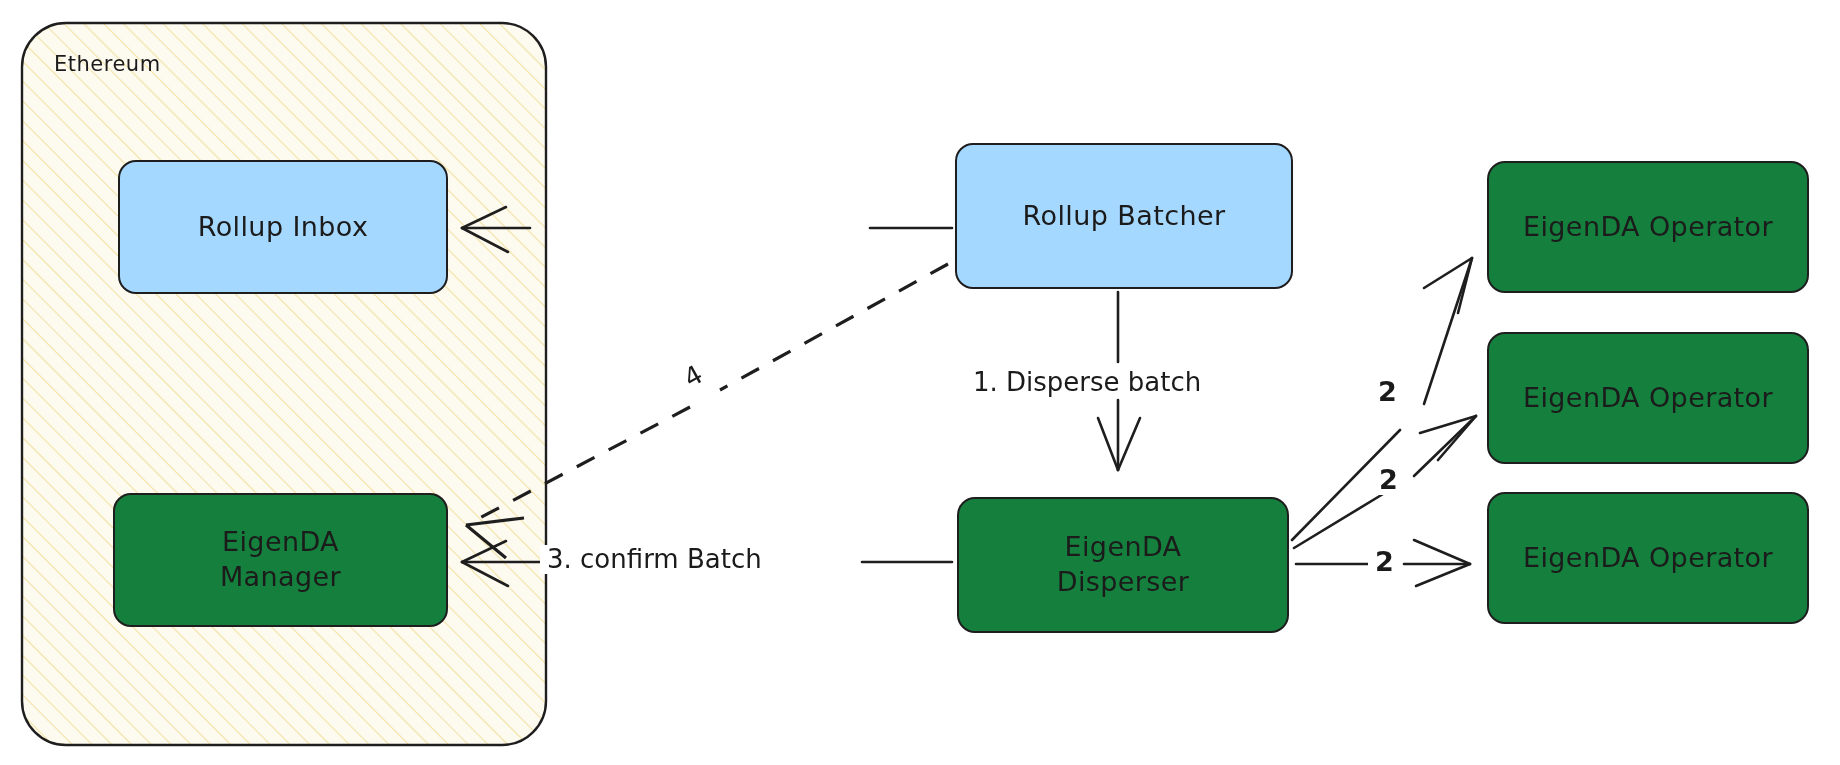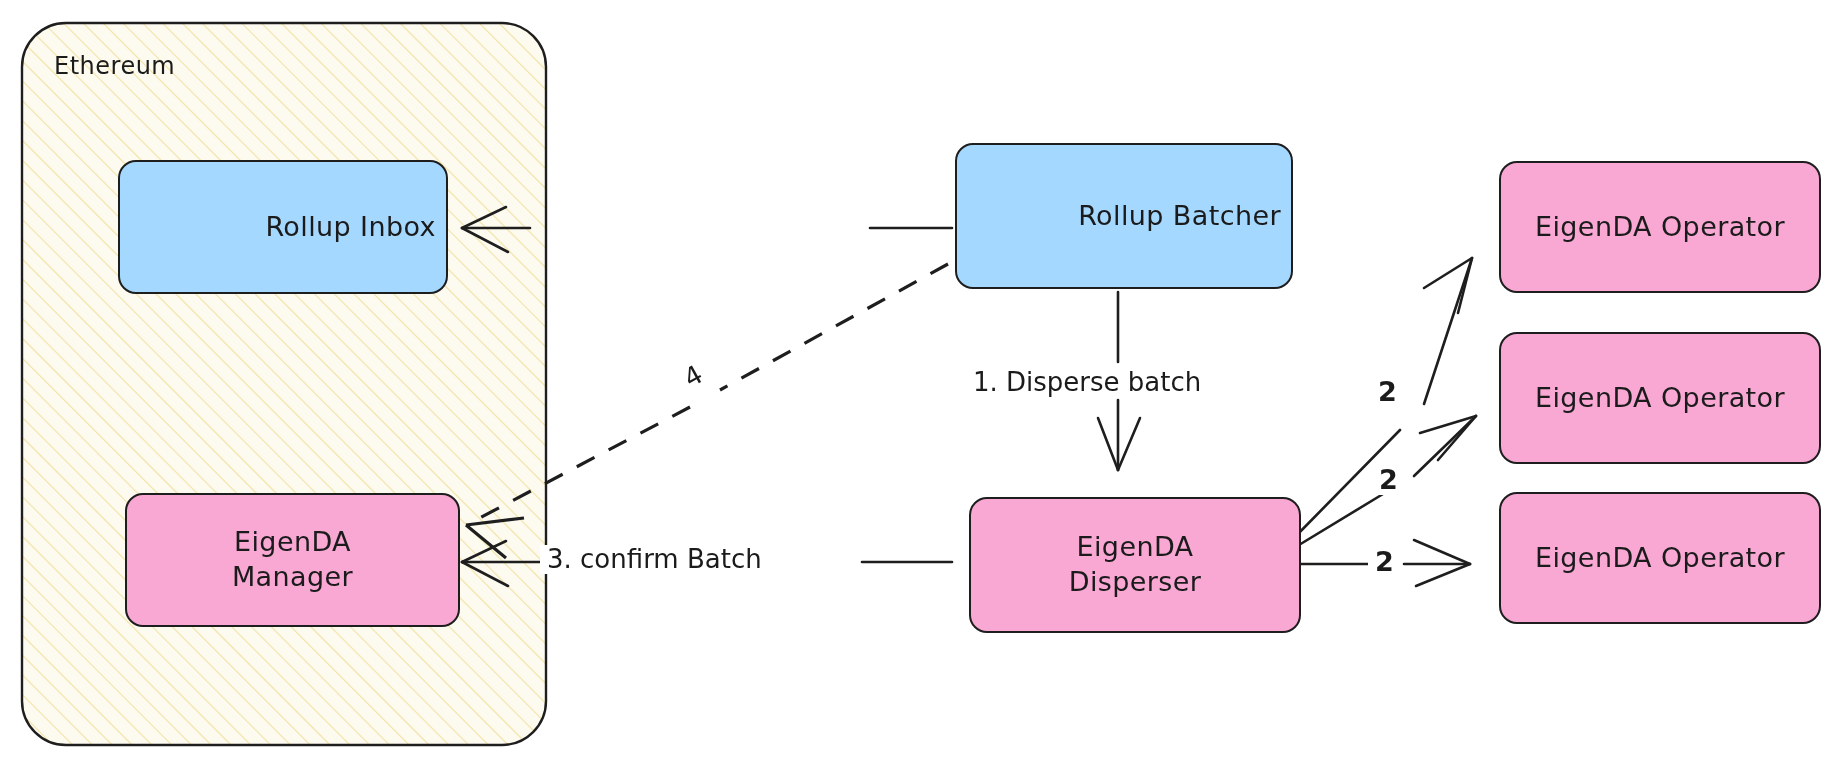--- a/index.html
+++ b/index.html
@@ -22,40 +22,40 @@
     align-items:center;
     justify-content:center;
     text-align:center;
     color:#1b1b1b;
     font-size:27px;
     line-height:1.28;
     letter-spacing:.4px;
     font-family:"DejaVu Sans", sans-serif;
   }
   .nodebox .lbl{white-space:pre-line;display:block;padding:0 10px;}
-  .blue{background:#a5d8ff;justify-content:flex-end;}
-  .green{background:#f9a8d4;margin-left:12px;}
+  .blue{background:#a5d8ff;}
+  .green{background:#15803d;}
 
   .edge-label{
     position:absolute;
     color:#1b1b1b;
     font-size:26px;
     white-space:nowrap;
     background:#ffffff;
     padding:0 7px;
     line-height:1.1;
     font-family:"DejaVu Sans", sans-serif;
   }
   .edge-label.no-bg{background:transparent;}
   .edge-label.small{font-size:27px;font-weight:600;}
 
   .group-title{
     position:absolute;
     color:#1b1b1b;
-    font-size:24px;
+    font-size:21px;
     letter-spacing:.5px;
     font-family:"DejaVu Sans", sans-serif;
   }
 </style>
 </head>
 <body>
 
 <div id="stage">
 
   <svg class="layer" viewBox="0 0 1840 765">

